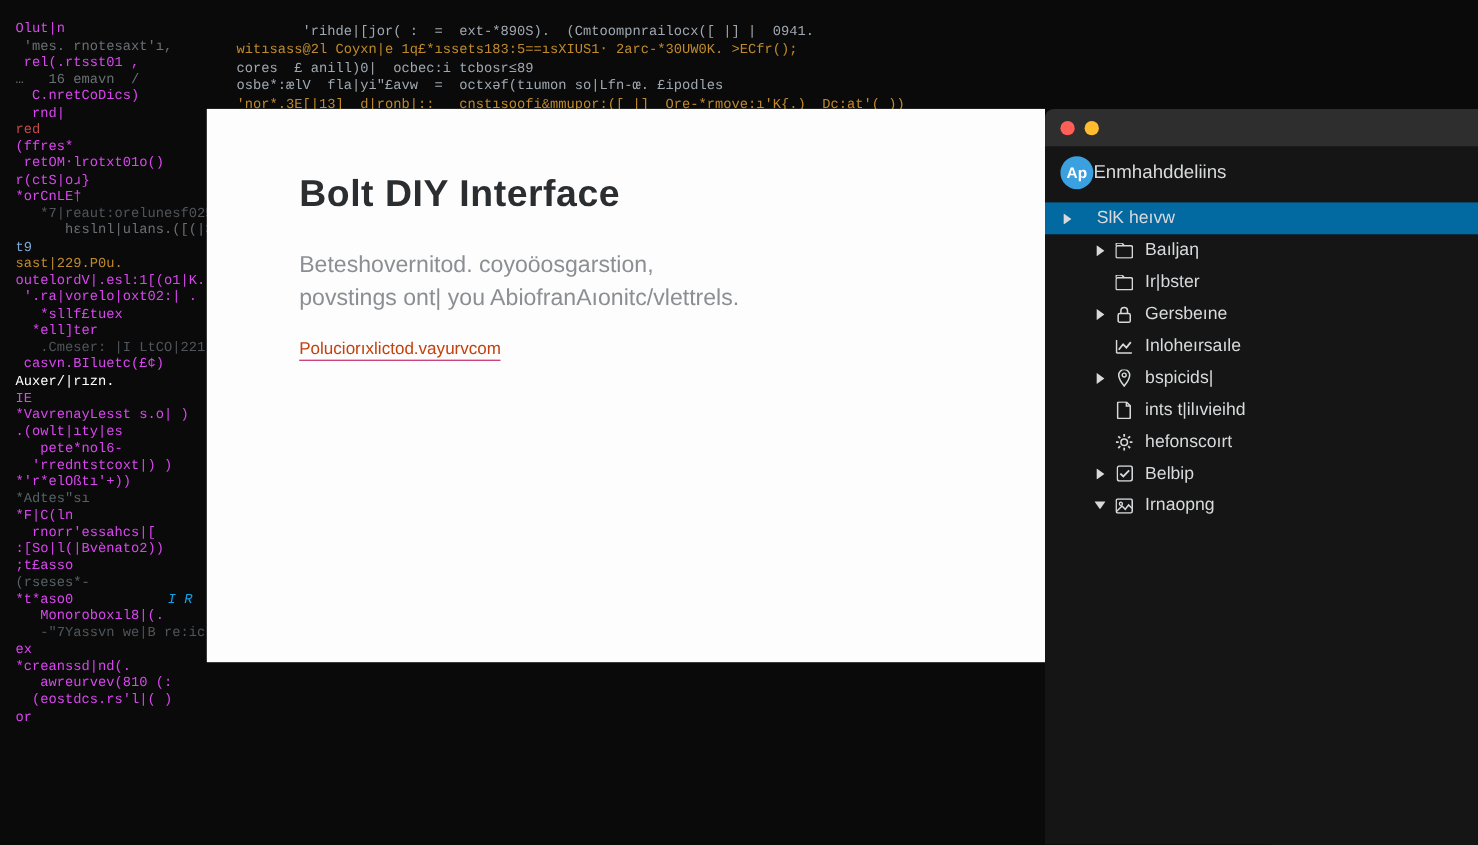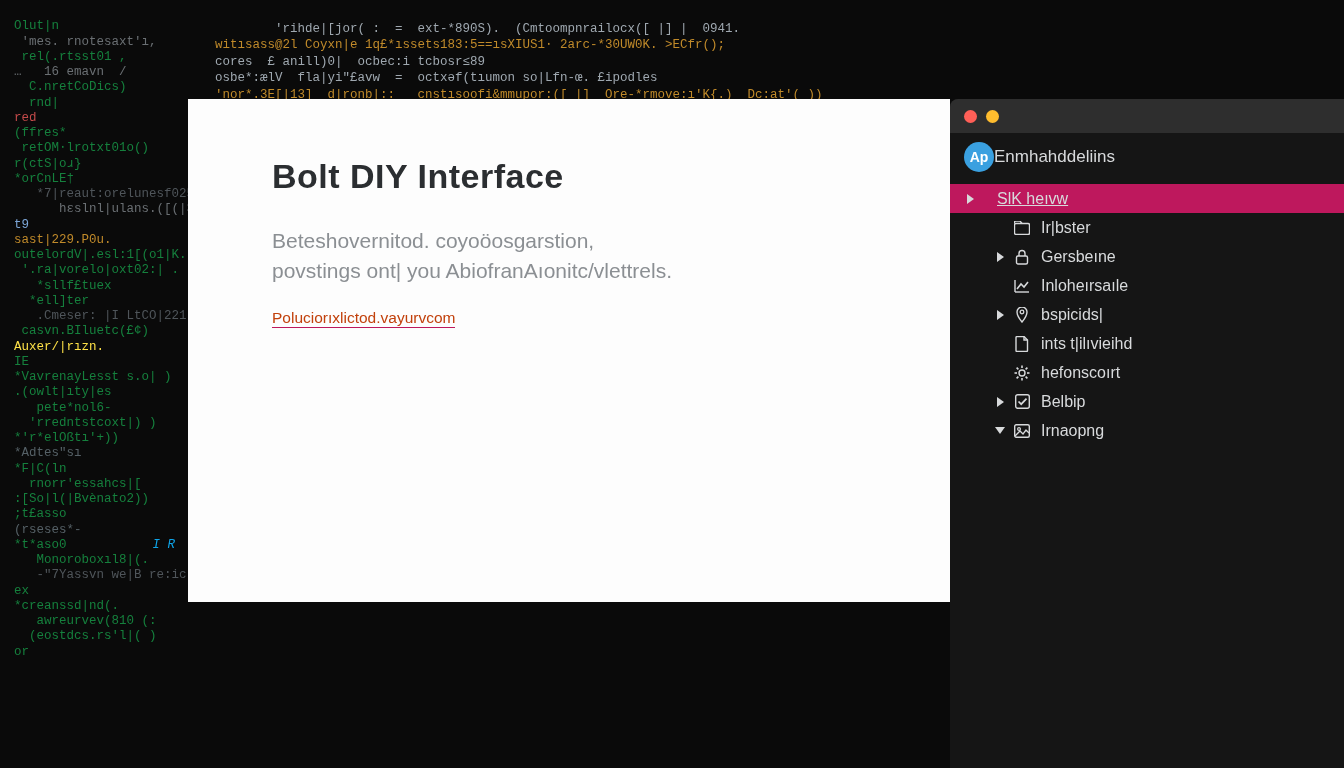--- a/index.html
+++ b/index.html
@@ -20,26 +20,26 @@
   top: 0;
   width: 188px;
   height: 768px;
   padding: 4px 0 0 14px;
   color: #b8b8b8;
   white-space: pre;
   line-height: 1.22;
   font-size: 12.5px;
 }
 .code-left .kw   { color: #c08a2a; }
-.code-left .fn   { color: #15803d; }
+.code-left .fn   { color: #d946ef; }
 .code-left .num  { color: #7da7d8; }
 .code-left .com  { color: #556066; }
 .code-left .pale { color: #6a6f73; }
 .code-left .red  { color: #c44a4a; }
-.code-left .hl   { color: #fde047; }
+.code-left .hl   { color: #ffffff; }
 .code-left .dim  { color: #4f555a; }
 .code-left .cursor { color: #0ea5e9; font-style: italic; }
 
 
 .code-top {
   position: absolute;
   left: 188px;
   top: 0;
   width: 762px;
   height: 99px;
@@ -128,21 +128,21 @@
 .row {
   display: flex;
   align-items: center;
   height: 29px;
   padding-left: 14px;
   font-family: -apple-system, "Segoe UI", Arial, sans-serif;
   font-size: 16px;
   color: #d8dadc;
   cursor: default;
 }
-.row.selected { background: #be185d; text-decoration: underline; }
+.row.selected { background: #0369a1; }
 .row .caret {
   width: 12px; height: 12px;
   margin-right: 7px;
   display: inline-flex; align-items: center; justify-content: center;
 }
 .row .caret svg { display: block; }
 .row .spacer-caret { width: 19px; display: inline-block; }
 .row .icon {
   width: 18px; height: 18px;
   margin-right: 10px;
@@ -181,20 +181,34 @@
   </div>
   <div class="tree" id="tree">
       <div class="row selected">
         <span class="caret">
           <svg width="9" height="10" viewBox="0 0 9 10">
             <path d="M1 0 L8 5 L1 10 z" fill="#d7d9db"></path>
           </svg>
         </span>
         <span class="icon" style="width:4px"></span>
         <span>SlK heıvw</span>
+      </div>
+      <div class="row depth1">
+        <span class="caret">
+          <svg width="9" height="10" viewBox="0 0 9 10">
+            <path d="M1 0 L8 5 L1 10 z" fill="#d7d9db"></path>
+          </svg>
+        </span>
+        <span class="icon">
+          <svg width="16" height="14" viewBox="0 0 16 14">
+            <rect x="0.5" y="2.5" width="15" height="11" rx="1.5" fill="none" stroke="#d7d9db" stroke-width="1.4"></rect>
+            <path d="M0.5 2.5 L0.5 1.2 Q0.5 0 1.7 0 L6 0 L8 2.5" fill="none" stroke="#d7d9db" stroke-width="1.4"></path>
+          </svg>
+        </span>
+        <span>Baıljaη</span>
       </div>
       <div class="row depth1">
         <span class="spacer-caret"></span>
         <span class="icon">
           <svg width="16" height="14" viewBox="0 0 16 14">
             <rect x="0.5" y="2.5" width="15" height="11" rx="1.5" fill="none" stroke="#d7d9db" stroke-width="1.4"></rect>
             <path d="M0.5 2.5 L0.5 1.2 Q0.5 0 1.7 0 L6 0 L8 2.5" fill="none" stroke="#d7d9db" stroke-width="1.4"></path>
           </svg>
         </span>
         <span>Ir|bster</span>

